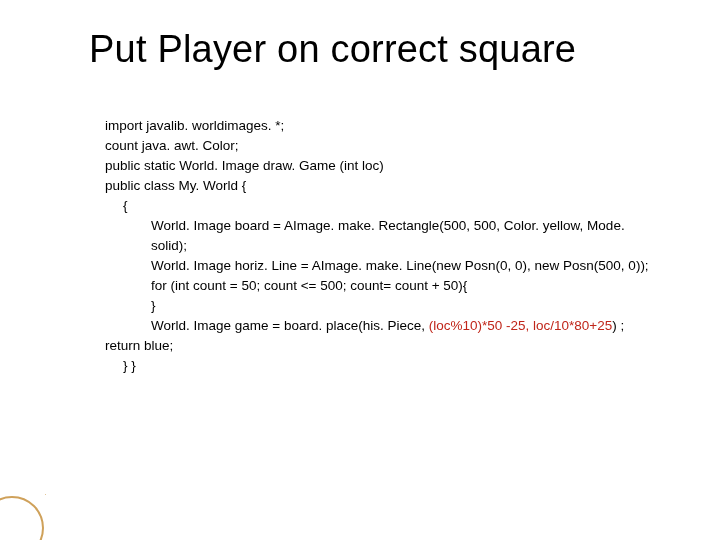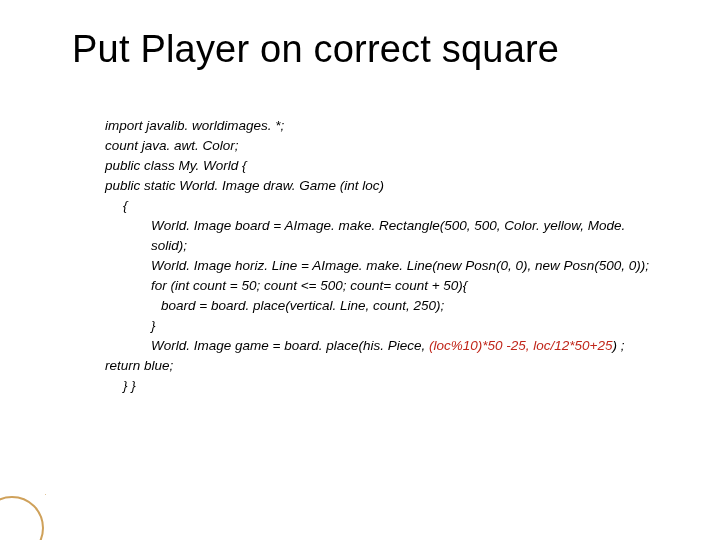--- a/index.html
+++ b/index.html
@@ -14,37 +14,36 @@
   }
   .slide {
     width: 720px;
     height: 540px;
     position: relative;
     box-sizing: border-box;
   }
   .title {
     position: absolute;
     top: 28px;
-    left: 72px;
+    left: 89px;
     right: 40px;
     font-size: 38px;
     font-weight: 400;
     color: #000;
     letter-spacing: 0.2px;
   }
   .body {
     position: absolute;
     top: 116px;
     left: 105px;
     right: 60px;
     font-size: 13.5px;
     line-height: 1.48;
     color: #000;
     white-space: normal;
-    font-style: italic;
   }
   .body .line {
     display: block;
   }
   .body .i1 { padding-left: 18px; }
   .body .i2 { padding-left: 46px; }
   .body .i3 { padding-left: 56px; }
   .body .red { color: #c0261a; }
   .corner {
     position: absolute;
@@ -83,29 +82,28 @@
 </head>
 <body>
 
 <div class="slide">
 
   <div class="title">Put Player on correct square</div>
 
   <div class="body">
     <span class="line">import javalib. worldimages. *;</span>
     <span class="line">count java. awt. Color;</span>
+    <span class="line">public static World. Image draw. Game (int loc)</span>
     <span class="line">public class My. World   {</span>
-    <span class="line">public static World. Image draw. Game (int loc)</span>
     <span class="line i1">{</span>
     <span class="line i2">World. Image board = AImage. make. Rectangle(500, 500, Color. yellow, Mode. solid);</span>
     <span class="line i2">World. Image horiz. Line = AImage. make. Line(new Posn(0, 0), new Posn(500, 0));</span>
     <span class="line i2">for (int count = 50; count &lt;= 500; count= count + 50){</span>
-    <span class="line i3"> board = board. place(vertical. Line, count, 250);</span>
     <span class="line i2">}</span>
-    <span class="line i2"><span>World. Image game = board. place(his. Piece, </span><span class="red">(loc%10)*50 -25, loc/12*50+25</span><span>) ;</span></span>
+    <span class="line i2"><span>World. Image game = board. place(his. Piece, </span><span class="red">(loc%10)*50 -25, loc/10*80+25</span><span>) ;</span></span>
     <span class="line">return blue;</span>
     <span class="line i1">}  }</span>
   </div>
 
   <div class="corner">
     <div class="corner-mask">
       <div class="ring-outer"></div>
       <div class="ring-inner"></div>
     </div>
   </div>

